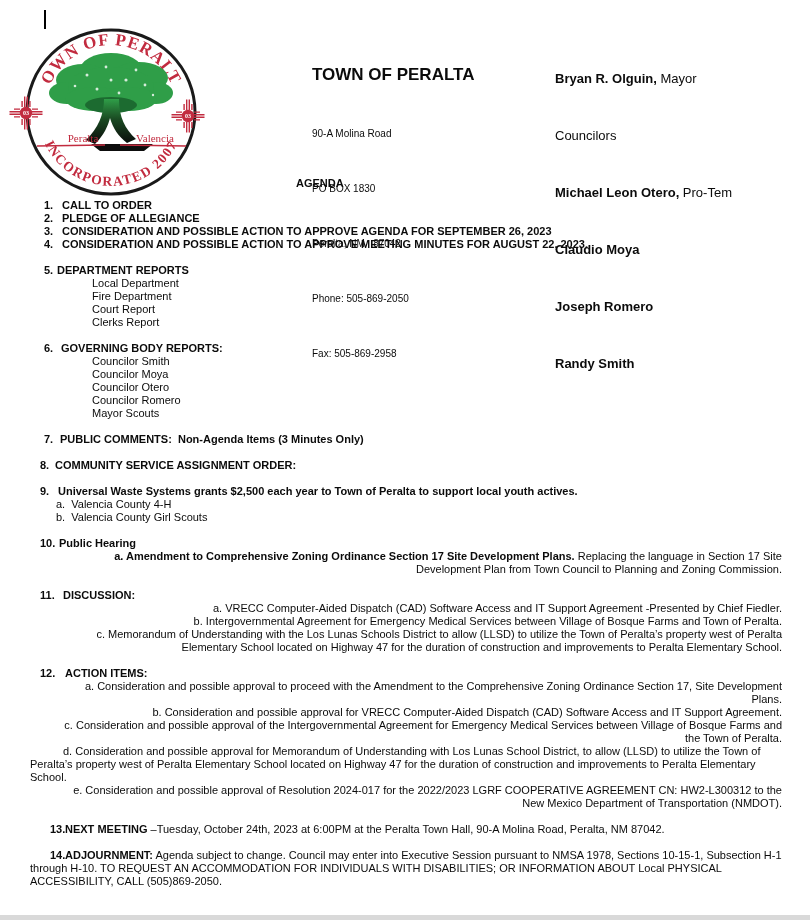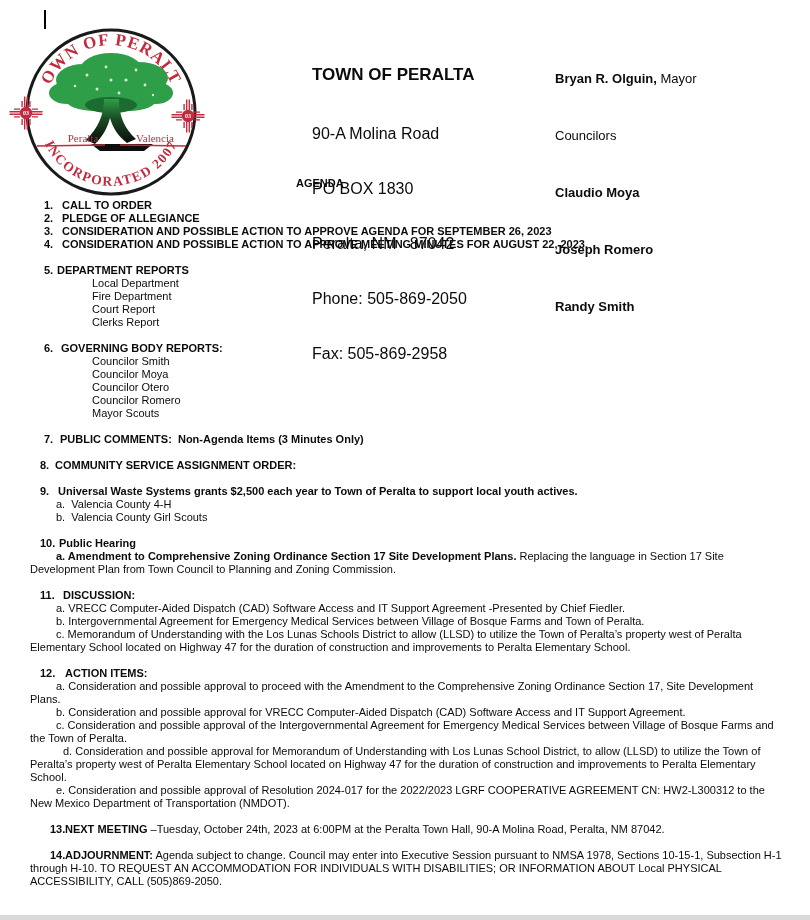--- a/index.html
+++ b/index.html
@@ -6,38 +6,38 @@
   body {
     width:810px; height:920px; background:#ffffff; position:relative;
     font-family:"Liberation Sans", sans-serif; color:#0b0b0b;
     -webkit-font-smoothing:antialiased;
   }
   .caret-mark { position:absolute; left:44px; top:10px; width:2px; height:19px; background:#000; }
   .logo { position:absolute; left:5px; top:25px; }
 
   .org-block { position:absolute; left:312px; top:28px; white-space:pre-wrap; }
   .org-title { font-size:17px; font-weight:bold; line-height:22px; margin:0 0 2px 0; }
-  .org-line  { font-size:16px; line-height:19px; }
+  .org-line  { font-size:10px; line-height:19px; }
 
   .officials { position:absolute; left:555px; top:31px; font-size:13px; line-height:19px; white-space:pre-wrap; }
   .off-name { font-weight:bold; }
 
   .agenda-label { position:absolute; left:296px; top:177px; font-size:11px; font-weight:bold; }
 
   .agenda-list { position:absolute; left:30px; top:199px; width:752px; font-size:11px; line-height:13px; }
   .ln { margin:0; white-space:pre-wrap; }
   .b  { font-weight:bold; }
   .n  { display:inline-block; }
   .w13{width:13px}.w15{width:15px}.w16{width:16px}.w17{width:17px}.w18{width:18px}
   .w19{width:19px}.w23{width:23px}.w25{width:25px}
   .ind1 { padding-left:14px; }
   .ind2 { padding-left:10px; }
   .sub-dept { padding-left:62px; }
   .sub-ab   { padding-left:26px; }
-  .ti26 { text-indent:26px; }
+  .ti26 { text-indent:26px;text-align:right; }
   .ti33 { text-indent:33px; }
   .ti10 { text-indent:10px; }
   .sp { height:13px; }
 
   .page-edge { position:absolute; left:0; bottom:0; width:810px; height:5px; background:#d9d9d9; }
 </style>
 </head>
 <body>
 
 <div class="caret-mark"></div>
@@ -112,20 +112,21 @@
   <div class="org-line">90-A Molina Road</div>
   <div class="org-line">PO BOX 1830</div>
   <div class="org-line">Peralta, NM   87042</div>
   <div class="org-line">Phone: 505-869-2050</div>
   <div class="org-line">Fax: 505-869-2958</div>
 </div>
 
 <div class="officials">
   <div><span class="off-name">Bryan R. Olguin,</span><span> Mayor</span></div>
   <div><span class="off-name"></span><span>Councilors</span></div>
+  <div><span class="off-name">Michael Leon Otero,</span><span> Pro-Tem</span></div>
   <div><span class="off-name">Claudio Moya</span><span></span></div>
   <div><span class="off-name">Joseph Romero</span><span></span></div>
   <div><span class="off-name">Randy Smith</span><span></span></div>
 </div>
 
 <div class="agenda-label">AGENDA</div>
 
 <div class="agenda-list">
   <p class="ln b ind1"><span class="n w18">1.</span><span>CALL TO ORDER</span></p>
   <p class="ln b ind1"><span class="n w18">2.</span><span>PLEDGE OF ALLEGIANCE</span></p>

